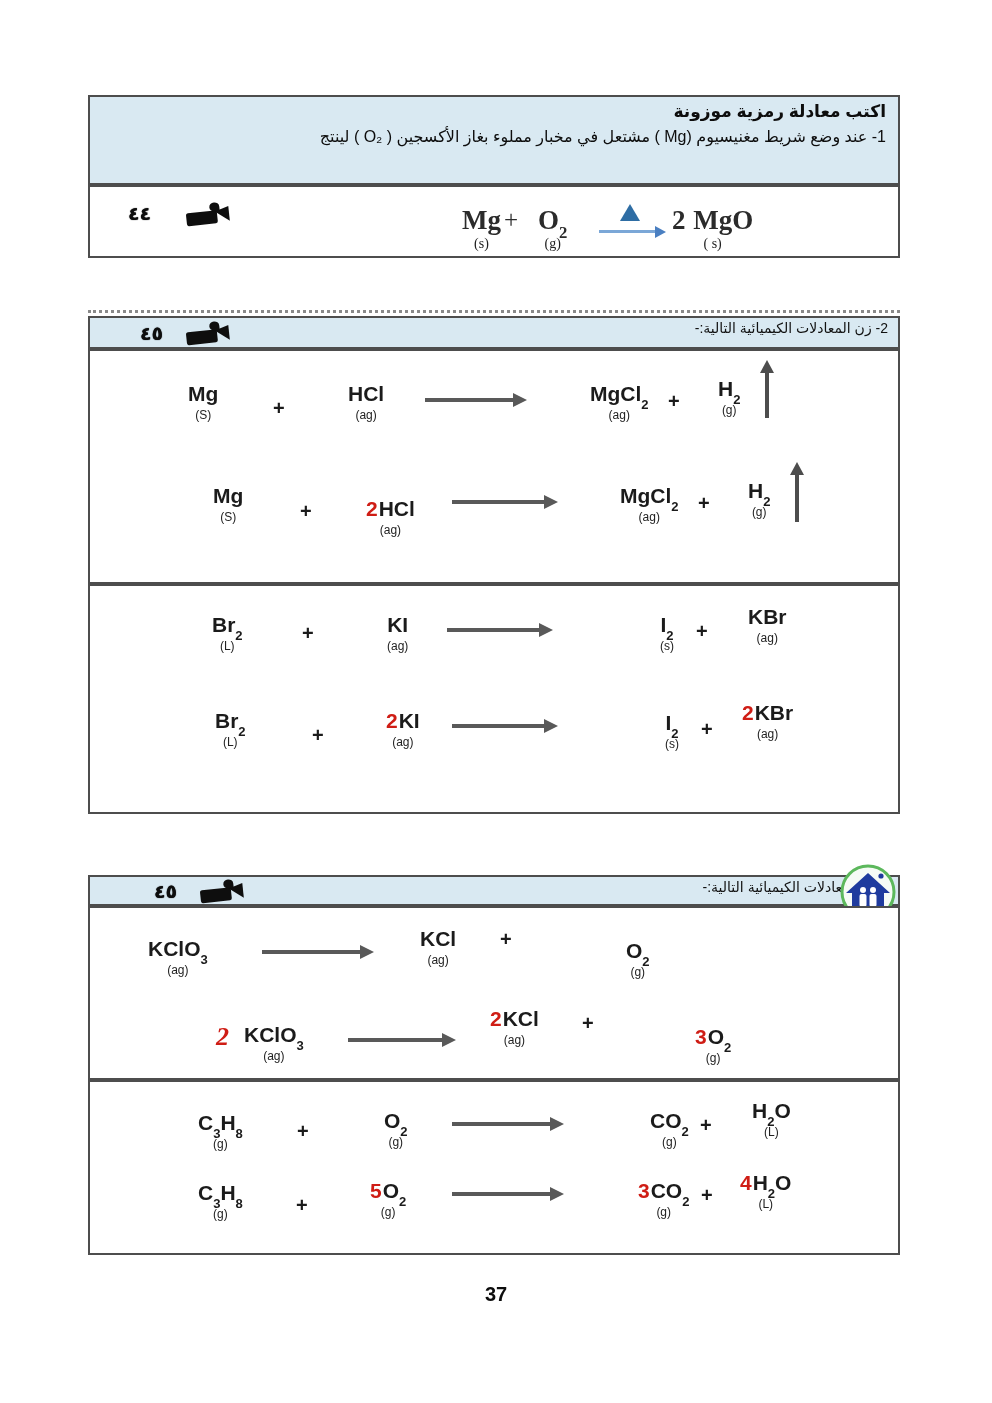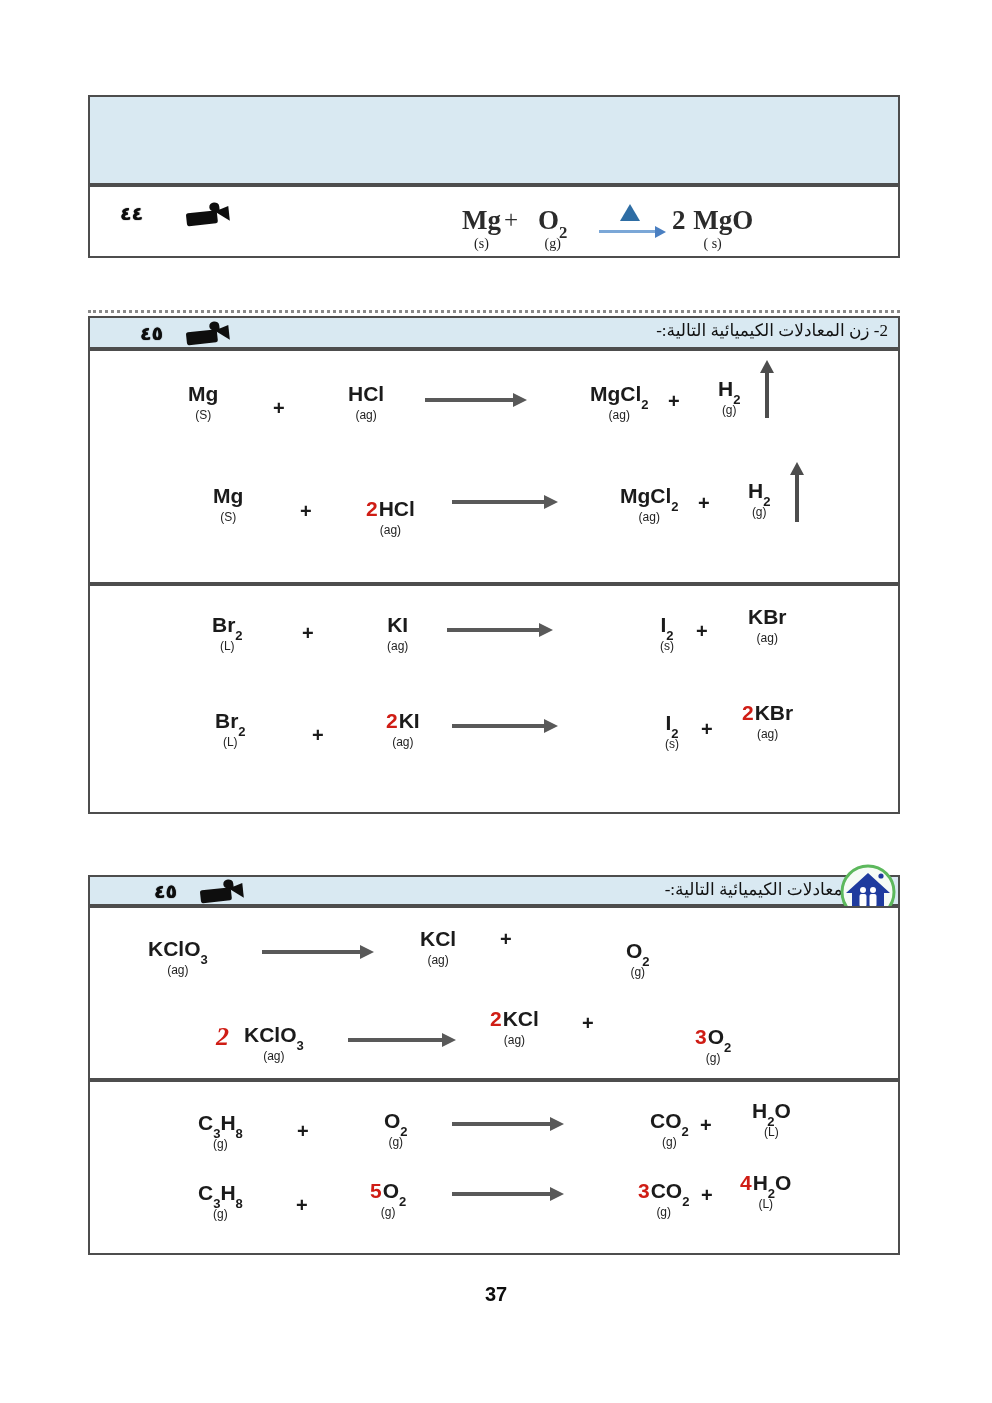--- a/index.html
+++ b/index.html
@@ -4,21 +4,21 @@
 <style>
   html,body{margin:0;padding:0;background:#fff;}
   .page{position:relative;width:992px;height:1403px;background:#ffffff;
         font-family:"Liberation Sans","DejaVu Sans",sans-serif;overflow:hidden;color:#1b1b1b;}
   .panel{position:absolute;border:2px solid #4d4d4d;box-sizing:border-box;background:#fff;}
   .panel.blue{background:#d9e9f2;}
   .dotted{position:absolute;border-top:3px dotted #8a8a8a;height:0;}
 
   
   .hdr-title{position:absolute;right:10px;top:2px;direction:rtl;text-align:right;
-             font-size:17px;color:#111;white-space:nowrap;font-family:Liberation Serif, serif;}
+             font-size:14px;color:#111;white-space:nowrap;}
   .badge{position:absolute;font-weight:900;font-size:19px;color:#0d0d0d;letter-spacing:3px;
          text-shadow:0 0 1px #000;}
   
   .camera{position:absolute;width:46px;height:24px;transform:rotate(-6deg);display:block;}
   .camera i{display:block;position:absolute;}
   .cam-body{left:0;top:9px;width:31px;height:13px;background:#0e0e0e;border-radius:2px;}
   .cam-lens{left:29px;top:6px;width:0;height:0;border-right:14px solid #0e0e0e;
             border-top:4px solid transparent;border-bottom:11px solid transparent;}
   .cam-reel{left:24px;top:1px;width:10px;height:9px;background:#0e0e0e;border-radius:50% 50% 0 50%;}
 
@@ -60,26 +60,28 @@
   .pagenum{position:absolute;left:50%;transform:translateX(-50%);top:1283px;
     font-weight:bold;font-size:20px;color:#0d0d0d;}
 </style>
 </head>
 <body>
 
 <div class="page">
 
   <div class="panel blue" style="left:88px;top:95px;width:812px;height:90px">
     <div class="b1text">
+      <div class="b1title">اكتب معادلة رمزية موزونة</div>
+      <div class="b1body">1- عند وضع شريط مغنيسيوم (Mg )  مشتعل في مخبار مملوء بغاز الأكسجين ( O₂ ) لينتج</div>
     </div>
   </div>
 
   <div class="panel" style="left:88px;top:185px;width:812px;height:73px"></div>
 
-  <span class="badge" style="left:120px;top:202px">٤٤</span>
+  <span class="badge" style="left:128px;top:202px">٤٤</span>
   <span class="camera" style="left:186px;top:202px">
     <i class="cam-body"></i>
       <i class="cam-lens"></i>
       <i class="cam-reel"></i>
   </span>
 
   <span class="sp serifeq" style="left:462px;top:206px">
       <span class="main">Mg</span>
       <span class="state">(s)</span>
     </span>

